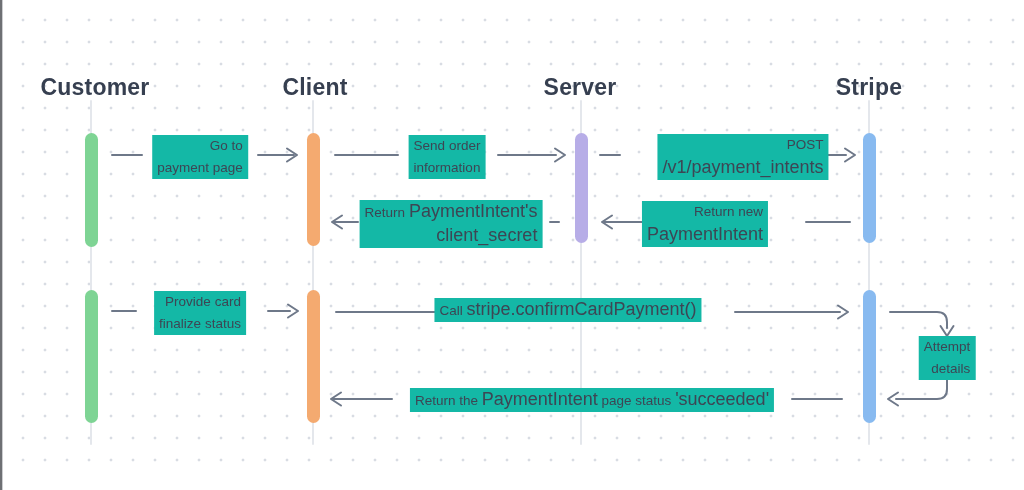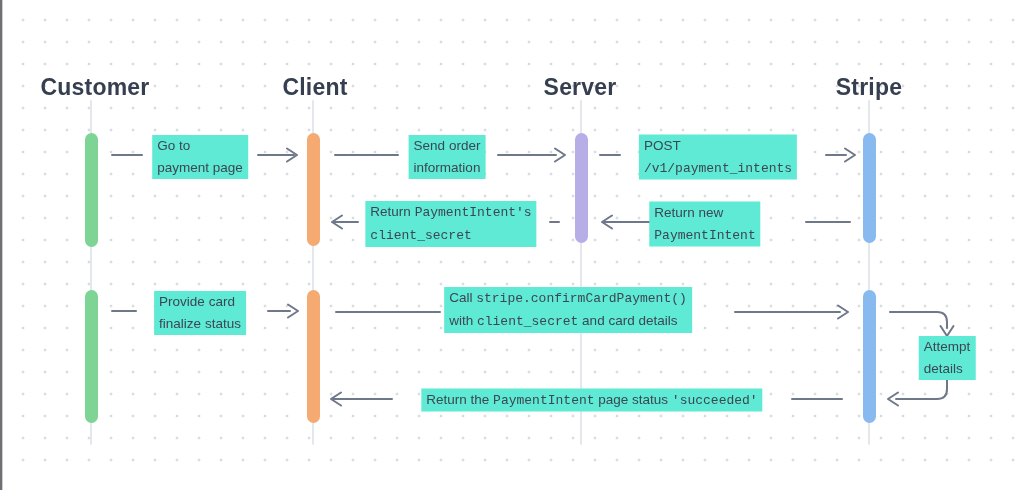--- a/index.html
+++ b/index.html
@@ -24,26 +24,26 @@
   .lifeline{
     position:absolute;width:2px;top:100px;height:345px;z-index:1;border-radius:1px;
     background:var(--lifeline-color);
   }
   .bar{
     position:absolute;width:13px;border-radius:7px;z-index:4;
   }
   .arrows{position:absolute;left:0;top:0;z-index:2;}
   .arrows path{stroke:var(--arrow-color);stroke-width:2;fill:none;stroke-linecap:round;stroke-linejoin:round;}
   .msg{
-    position:absolute;transform:translate(-50%,-50%);text-align:left;z-index:3;
-    color:var(--text-color);font-size:13.5px;line-height:22px;background:#5eead4;padding:0 5px;
+    position:absolute;transform:translate(-50%,-50%);text-align:right;z-index:3;
+    color:var(--text-color);font-size:13.5px;line-height:22px;background:#14b8a6;padding:0 5px;
   }
   .msg-line{white-space:nowrap;}
   .msg-line span{white-space:pre;}
-  .mono{font-family:Liberation Mono, monospace;font-size:13px;}
+  .mono{font-family:Liberation Sans, sans-serif;font-size:18px;}
 </style>
 </head>
 <body>
 
 <div class="root">
 
   <div class="dots"></div>
   <div class="edge"></div>
 
   <div class="actor-header" style="left:95px">Customer</div>
@@ -115,39 +115,38 @@
   </svg>
 
   <div class="msg" style="left:200px;top:157px">
       <div class="msg-line"><span>Go to</span></div>
       <div class="msg-line"><span>payment page</span></div>
     </div>
   <div class="msg" style="left:447px;top:157px">
       <div class="msg-line"><span>Send order</span></div>
       <div class="msg-line"><span>information</span></div>
     </div>
-  <div class="msg" style="left:718px;top:157px">
+  <div class="msg" style="left:743px;top:157px">
       <div class="msg-line"><span>POST</span></div>
       <div class="msg-line"><span class="mono">/v1/payment_intents</span></div>
     </div>
   <div class="msg" style="left:451px;top:224px">
       <div class="msg-line"><span>Return </span><span class="mono">PaymentIntent's</span></div>
       <div class="msg-line"><span class="mono">client_secret</span></div>
     </div>
   <div class="msg" style="left:705px;top:224px">
       <div class="msg-line"><span>Return new</span></div>
       <div class="msg-line"><span class="mono">PaymentIntent</span></div>
     </div>
   <div class="msg" style="left:200px;top:313px">
       <div class="msg-line"><span>Provide card</span></div>
       <div class="msg-line"><span>finalize status</span></div>
     </div>
   <div class="msg" style="left:568px;top:310px">
       <div class="msg-line"><span>Call </span><span class="mono">stripe.confirmCardPayment()</span></div>
-      <div class="msg-line"><span>with </span><span class="mono">client_secret</span><span> and card details</span></div>
     </div>
   <div class="msg" style="left:947px;top:358px">
       <div class="msg-line"><span>Attempt</span></div>
       <div class="msg-line"><span>details</span></div>
     </div>
   <div class="msg" style="left:592px;top:400px">
       <div class="msg-line"><span>Return the </span><span class="mono">PaymentIntent</span><span> page status </span><span class="mono">'succeeded'</span></div>
     </div>
 
 </div>

